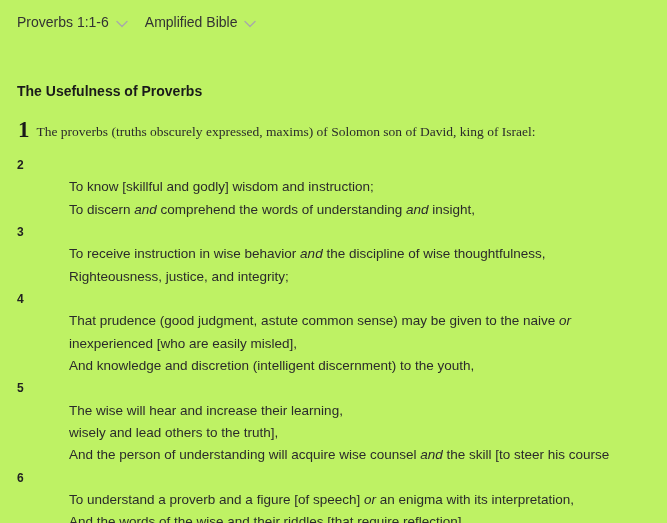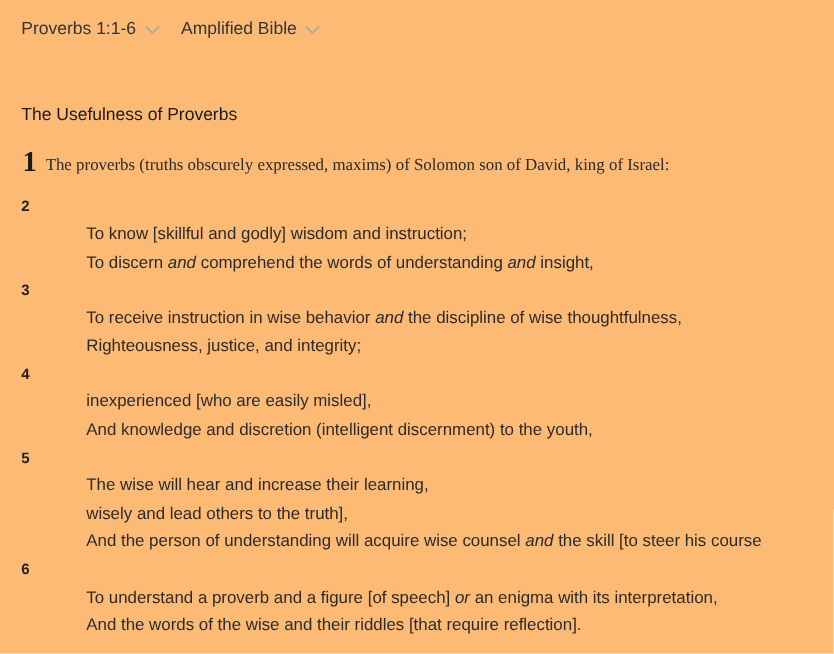--- a/index.html
+++ b/index.html
@@ -6,21 +6,21 @@
   html, body { margin: 0; padding: 0; background: #ffffff; }
   body {
     font-family: "Liberation Sans", sans-serif;
     color: #2b2b2b;
     -webkit-font-smoothing: antialiased;
   }
   .page {
     position: relative;
     width: 667px;
     height: 523px;
-    background: #fdba74;
+    background: #bef264;
     padding: 14px 0 0 17px;
     overflow: hidden;
   }
   
   .toolbar {
     display: flex;
     align-items: center;
     gap: 17px;
   }
   .dropdown {
@@ -35,21 +35,21 @@
     font-size: 14px;
     line-height: 17px;
     color: #333333;
     cursor: pointer;
   }
   .chev { margin-top: 3px; flex: 0 0 auto; }
   
   .section-title {
     margin: 51px 20px 0 0;
     font-size: 14px;
-    font-weight: 400;
+    font-weight: 700;
     line-height: 18px;
     color: #1a1a1a;
   }
   .verse1 {
     margin: 18px 20px 0 1px;
     font-size: 13.5px;
     line-height: 24px;
     color: #2b2b2b;
     white-space: nowrap;
     font-family: Liberation Serif, serif;
@@ -104,20 +104,21 @@
   <p class="verse1"><span class="chapternum">1</span><span>The proverbs (truths obscurely expressed, maxims) of Solomon son of David, king of Israel:</span></p>
 
   <div class="poetry">
       <div class="versenum-line">2</div>
       <div class="poem-line"><span>To know [skillful and godly] wisdom and instruction;</span></div>
       <div class="poem-line"><span>To discern </span><i>and</i><span> comprehend the words of understanding </span><i>and</i><span> insight,</span></div>
       <div class="versenum-line">3</div>
       <div class="poem-line"><span>To receive instruction in wise behavior </span><i>and</i><span> the discipline of wise thoughtfulness,</span></div>
       <div class="poem-line"><span>Righteousness, justice, and integrity;</span></div>
       <div class="versenum-line">4</div>
+      <div class="poem-line"><span>That prudence (good judgment, astute common sense) may be given to the naive </span><i>or</i></div>
       <div class="poem-line"><span>inexperienced [who are easily misled],</span></div>
       <div class="poem-line"><span>And knowledge and discretion (intelligent discernment) to the youth,</span></div>
       <div class="versenum-line">5</div>
       <div class="poem-line"><span>The wise will hear and increase their learning,</span></div>
       <div class="poem-line"><span>wisely and lead others to the truth],</span></div>
       <div class="poem-line"><span>And the person of understanding will acquire wise counsel </span><i>and</i><span> the skill [to steer his course</span></div>
       <div class="versenum-line">6</div>
       <div class="poem-line"><span>To understand a proverb and a figure [of speech] </span><i>or</i><span> an enigma with its interpretation,</span></div>
       <div class="poem-line"><span>And the words of the wise and their riddles [that require reflection].</span></div>
     </div>

